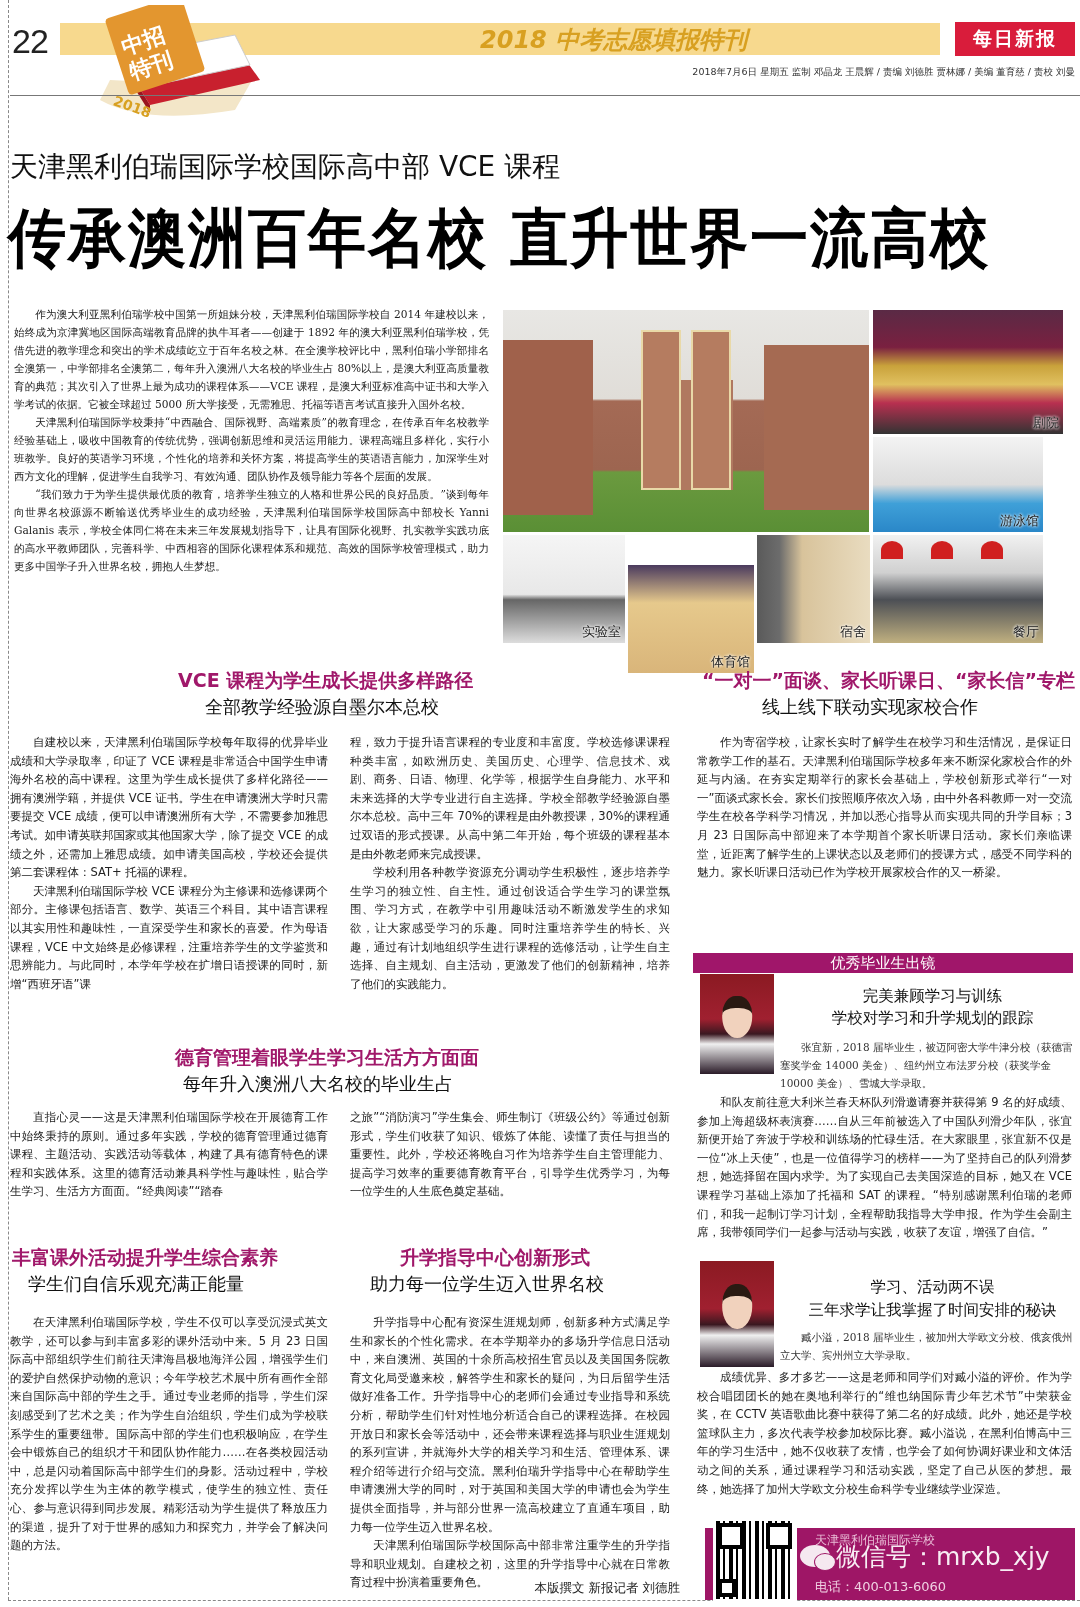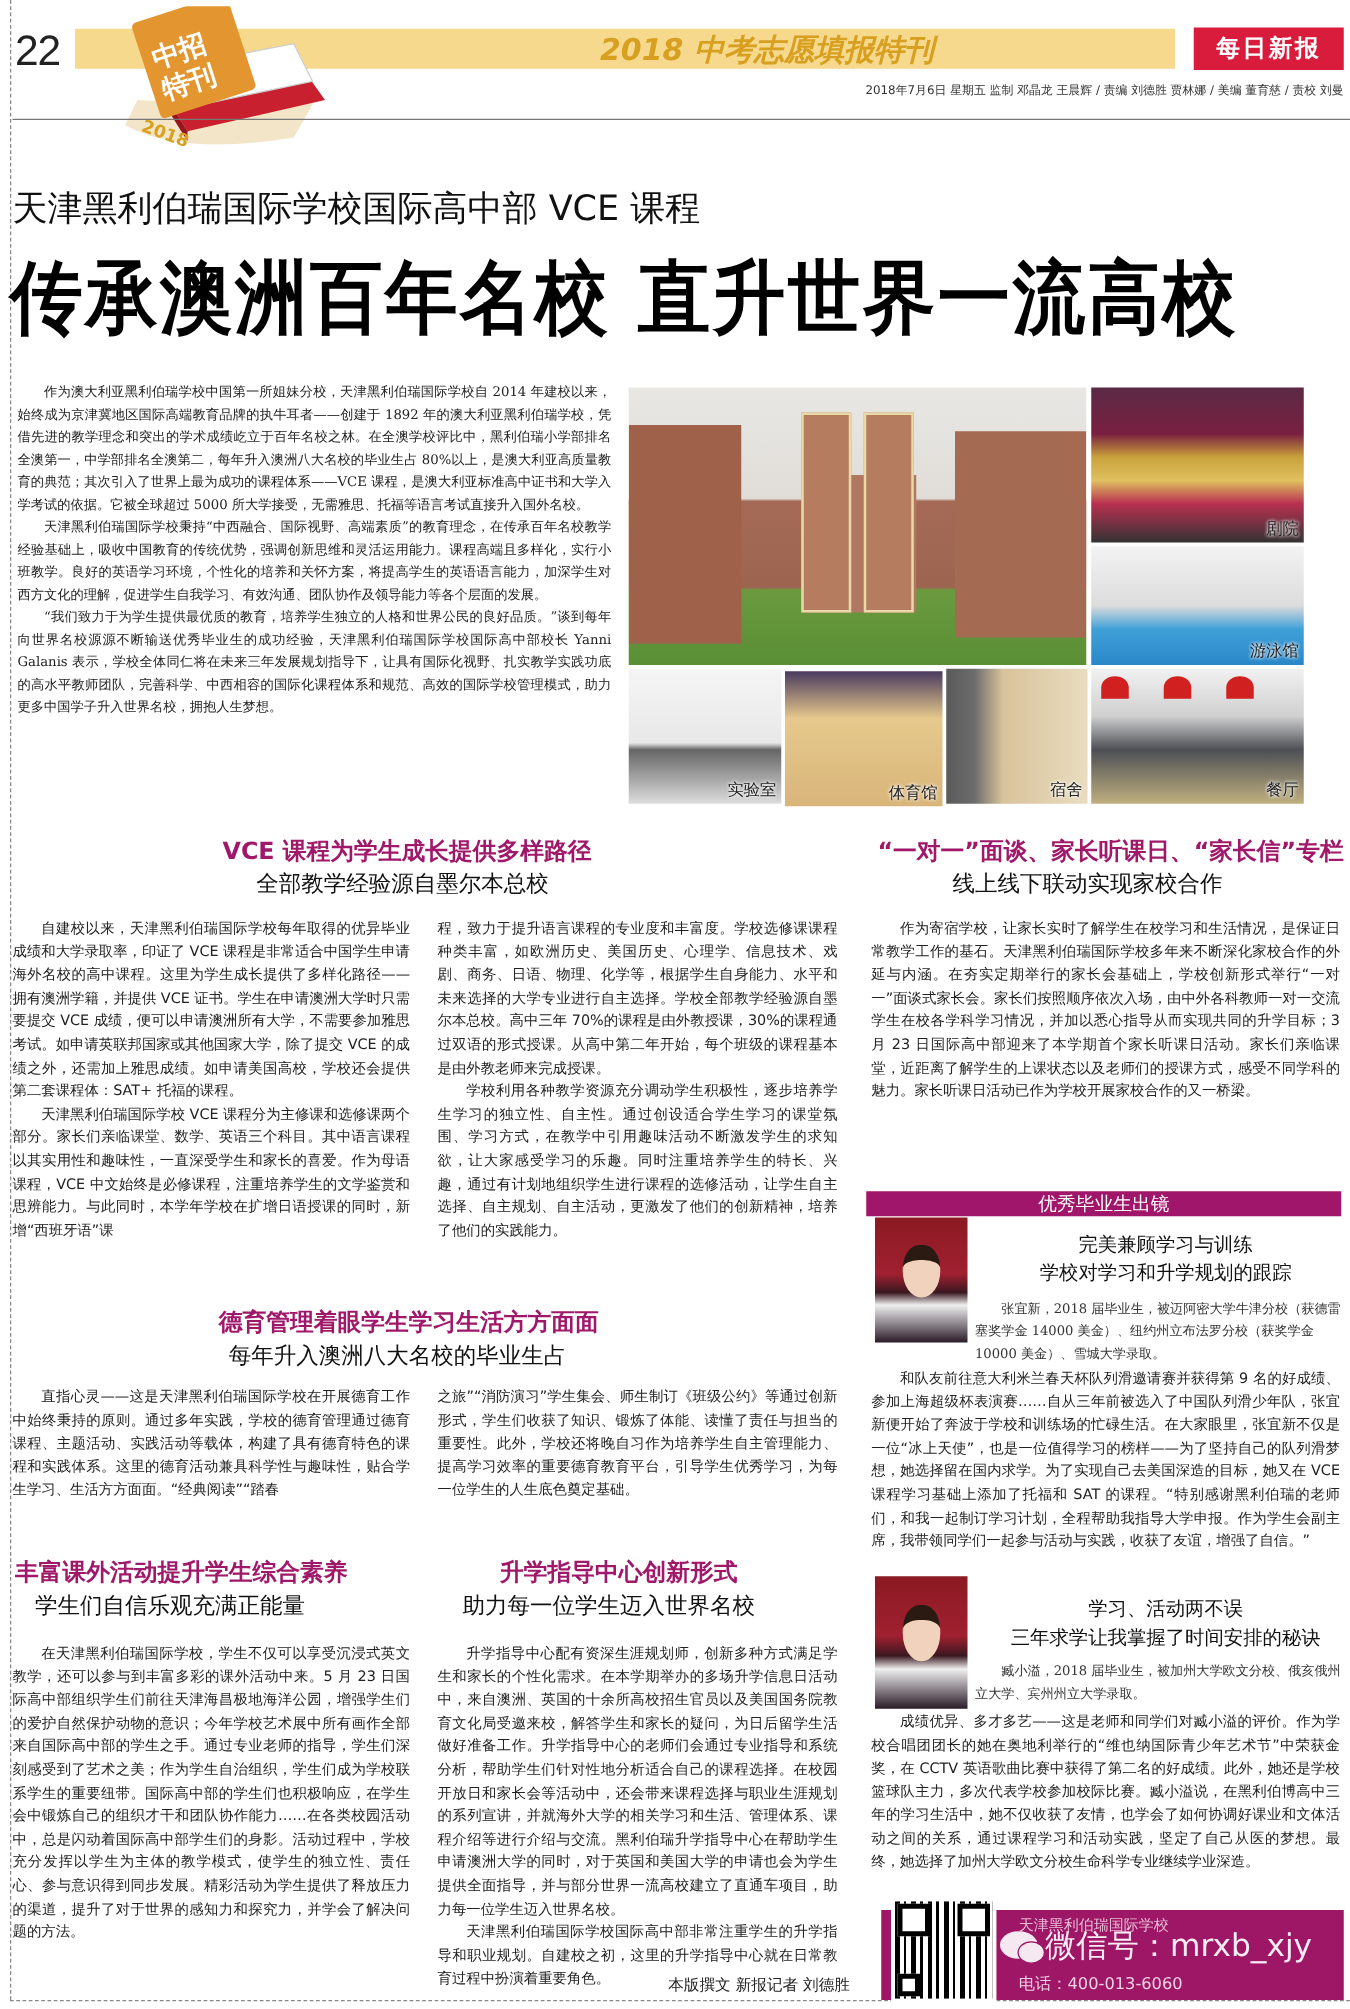--- a/index.html
+++ b/index.html
@@ -27,24 +27,24 @@
   .intro { position: absolute; left: 14px; top: 305px; width: 475px; }
 
   
   .photo { position: absolute; overflow: hidden; }
   .photo .caption { position: absolute; right: 4px; bottom: 2px; font-size: 13px; color: #222; text-shadow: 0 0 3px #fff, 0 0 3px #fff; }
   .ph-main { left: 503px; top: 310px; width: 366px; height: 222px; background: linear-gradient(to bottom, #e8e7e4 0%, #e0ddd8 40%, #a46a55 41%, #9d6550 72%, #6b9a3f 73%, #5a8f35 100%); }
   .ph-main .tower { position: absolute; top: 20px; width: 40px; height: 160px; background: #b57c60; border: 2px solid #e9d9a8; }
   .ph-main .wingL { position: absolute; left: 0; top: 30px; width: 90px; height: 175px; background: #a0614b; }
   .ph-main .wingR { position: absolute; right: 0; top: 35px; width: 105px; height: 165px; background: #a56a52; }
   .ph-main .center { position: absolute; left: 140px; top: 70px; width: 90px; height: 110px; background: #b07860; }
-  .ph-theater { left: 873px; top: 310px; width: 170px; height: 124px; background: linear-gradient(to bottom, #5a2a45 0%, #7a2040 30%, #c9a23b 45%, #e0c060 60%, #b83050 75%, #333 100%); }
+  .ph-theater { left: 873px; top: 310px; width: 190px; height: 124px; background: linear-gradient(to bottom, #5a2a45 0%, #7a2040 30%, #c9a23b 45%, #e0c060 60%, #b83050 75%, #333 100%); }
   .ph-pool { left: 873px; top: 437px; width: 170px; height: 95px; background: linear-gradient(to bottom, #f3f3f3 0%, #dcdcdc 50%, #3fa0d8 70%, #2a87c8 100%); }
   .ph-lab { left: 503px; top: 535px; width: 122px; height: 108px; background: linear-gradient(to bottom, #f5f5f5 0%, #e8e8e8 55%, #666 60%, #ddd 100%); }
-  .ph-gym { left: 628px; top: 537px; width: 126px; height: 108px; background: linear-gradient(to bottom, #4a3a5e 0%, #e6c98c 35%, #d9b57a 100%); }
+  .ph-gym { left: 628px; top: 565px; width: 126px; height: 108px; background: linear-gradient(to bottom, #4a3a5e 0%, #e6c98c 35%, #d9b57a 100%); }
   .ph-dorm { left: 757px; top: 535px; width: 113px; height: 108px; background: linear-gradient(to right, #5a5a5a 0%, #6c6c6c 20%, #d8c39b 40%, #e9dcc0 100%); }
   .ph-canteen { left: 873px; top: 535px; width: 170px; height: 108px; background: linear-gradient(to bottom, #f1f1f1 0%, #d0d0d0 35%, #4c4f55 60%, #c0b080 100%); }
   .ph-canteen .lamp { position: absolute; top: 6px; width: 22px; height: 18px; background: #d02020; border-radius: 50% 50% 0 0; }
 
   
   .sec-h1 { position: absolute; font-size: 19px; font-weight: bold; color: #a0186a; white-space: nowrap; }
   .sec-h2 { position: absolute; font-size: 18px; color: #111; white-space: nowrap; }
   .col { position: absolute; }
 
   
@@ -130,21 +130,21 @@
   <div class="lamp" style="left:8px;"></div>
   <div class="lamp" style="left:58px;"></div>
   <div class="lamp" style="left:108px;"></div>
   <span class="caption">餐厅</span>
 </div>
 
 <div class="sec-h1" style="left:178px; top:668px;">VCE 课程为学生成长提供多样路径</div>
 <div class="sec-h2" style="left:205px; top:695px;">全部教学经验源自墨尔本总校</div>
 <div class="col" style="left:10px; top:733px; width:318px;">
   <p class="sans-p">自建校以来，天津黑利伯瑞国际学校每年取得的优异毕业成绩和大学录取率，印证了 VCE 课程是非常适合中国学生申请海外名校的高中课程。这里为学生成长提供了多样化路径——拥有澳洲学籍，并提供 VCE 证书。学生在申请澳洲大学时只需要提交 VCE 成绩，便可以申请澳洲所有大学，不需要参加雅思考试。如申请英联邦国家或其他国家大学，除了提交 VCE 的成绩之外，还需加上雅思成绩。如申请美国高校，学校还会提供第二套课程体：SAT+ 托福的课程。</p>
-  <p class="sans-p">天津黑利伯瑞国际学校 VCE 课程分为主修课和选修课两个部分。家长们亲临课堂、数学、英语三个科目。其中语言课程以其实用性和趣味性，一直深受学生和家长的喜爱。作为母语课程，VCE 中文始终是必修课程，注重培养学生的文学鉴赏和思辨能力。与此同时，本学年学校在扩增日语授课的同时，新增“西班牙语”课</p>
+  <p class="sans-p">天津黑利伯瑞国际学校 VCE 课程分为主修课和选修课两个部分。主修课包括语言、数学、英语三个科目。其中语言课程以其实用性和趣味性，一直深受学生和家长的喜爱。作为母语课程，VCE 中文始终是必修课程，注重培养学生的文学鉴赏和思辨能力。与此同时，本学年学校在扩增日语授课的同时，新增“西班牙语”课</p>
 </div>
 <div class="col" style="left:350px; top:733px; width:320px;">
   <p class="sans-p" style="text-indent:0">程，致力于提升语言课程的专业度和丰富度。学校选修课课程种类丰富，如欧洲历史、美国历史、心理学、信息技术、戏剧、商务、日语、物理、化学等，根据学生自身能力、水平和未来选择的大学专业进行自主选择。学校全部教学经验源自墨尔本总校。高中三年 70%的课程是由外教授课，30%的课程通过双语的形式授课。从高中第二年开始，每个班级的课程基本是由外教老师来完成授课。</p>
   <p class="sans-p">学校利用各种教学资源充分调动学生积极性，逐步培养学生学习的独立性、自主性。通过创设适合学生学习的课堂氛围、学习方式，在教学中引用趣味活动不断激发学生的求知欲，让大家感受学习的乐趣。同时注重培养学生的特长、兴趣，通过有计划地组织学生进行课程的选修活动，让学生自主选择、自主规划、自主活动，更激发了他们的创新精神，培养了他们的实践能力。</p>
 </div>
 
 <div class="sec-h1" style="left:702px; top:668px;">“一对一”面谈、家长听课日、“家长信”专栏</div>
 <div class="sec-h2" style="left:762px; top:695px;">线上线下联动实现家校合作</div>
 <div class="col" style="left:697px; top:733px; width:375px;">
   <p class="sans-p">作为寄宿学校，让家长实时了解学生在校学习和生活情况，是保证日常教学工作的基石。天津黑利伯瑞国际学校多年来不断深化家校合作的外延与内涵。在夯实定期举行的家长会基础上，学校创新形式举行“一对一”面谈式家长会。家长们按照顺序依次入场，由中外各科教师一对一交流学生在校各学科学习情况，并加以悉心指导从而实现共同的升学目标；3 月 23 日国际高中部迎来了本学期首个家长听课日活动。家长们亲临课堂，近距离了解学生的上课状态以及老师们的授课方式，感受不同学科的魅力。家长听课日活动已作为学校开展家校合作的又一桥梁。</p>

